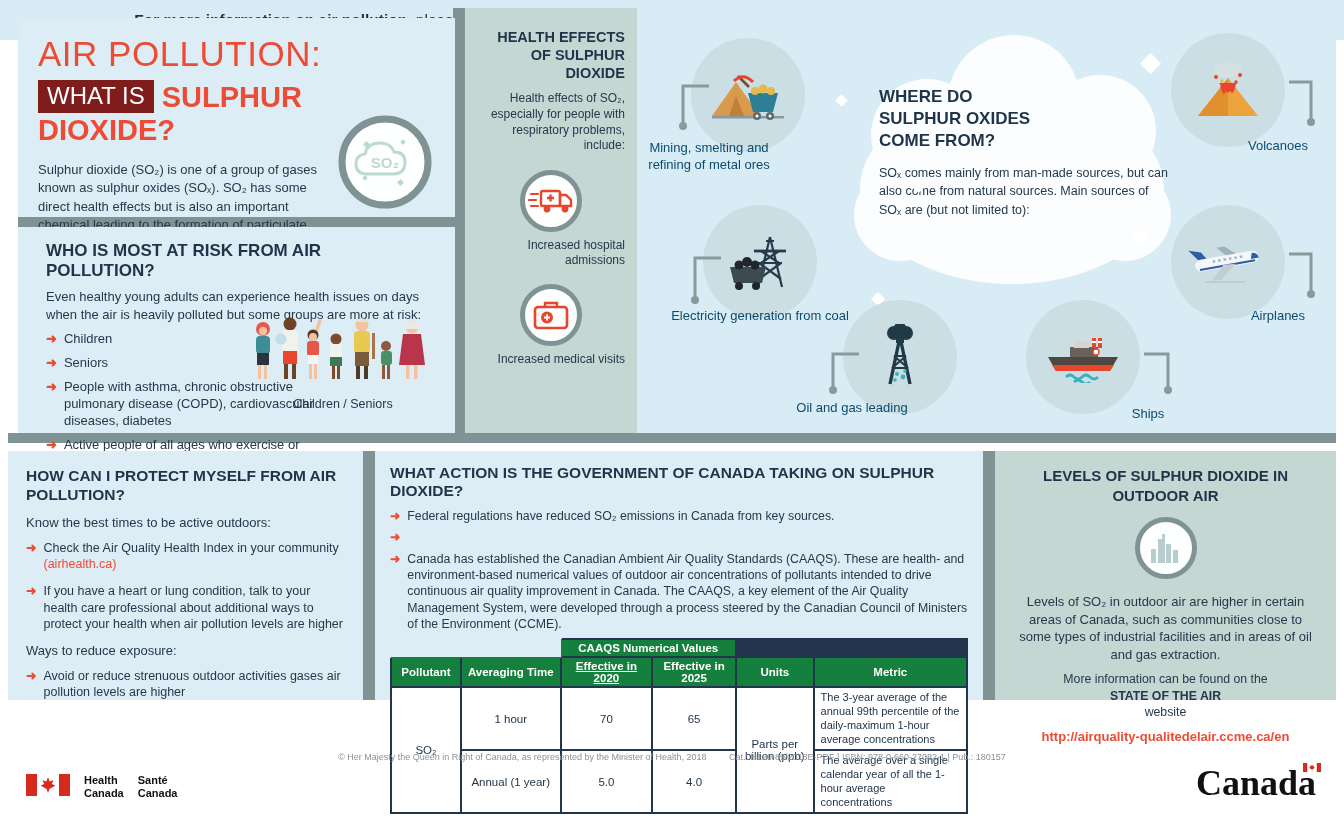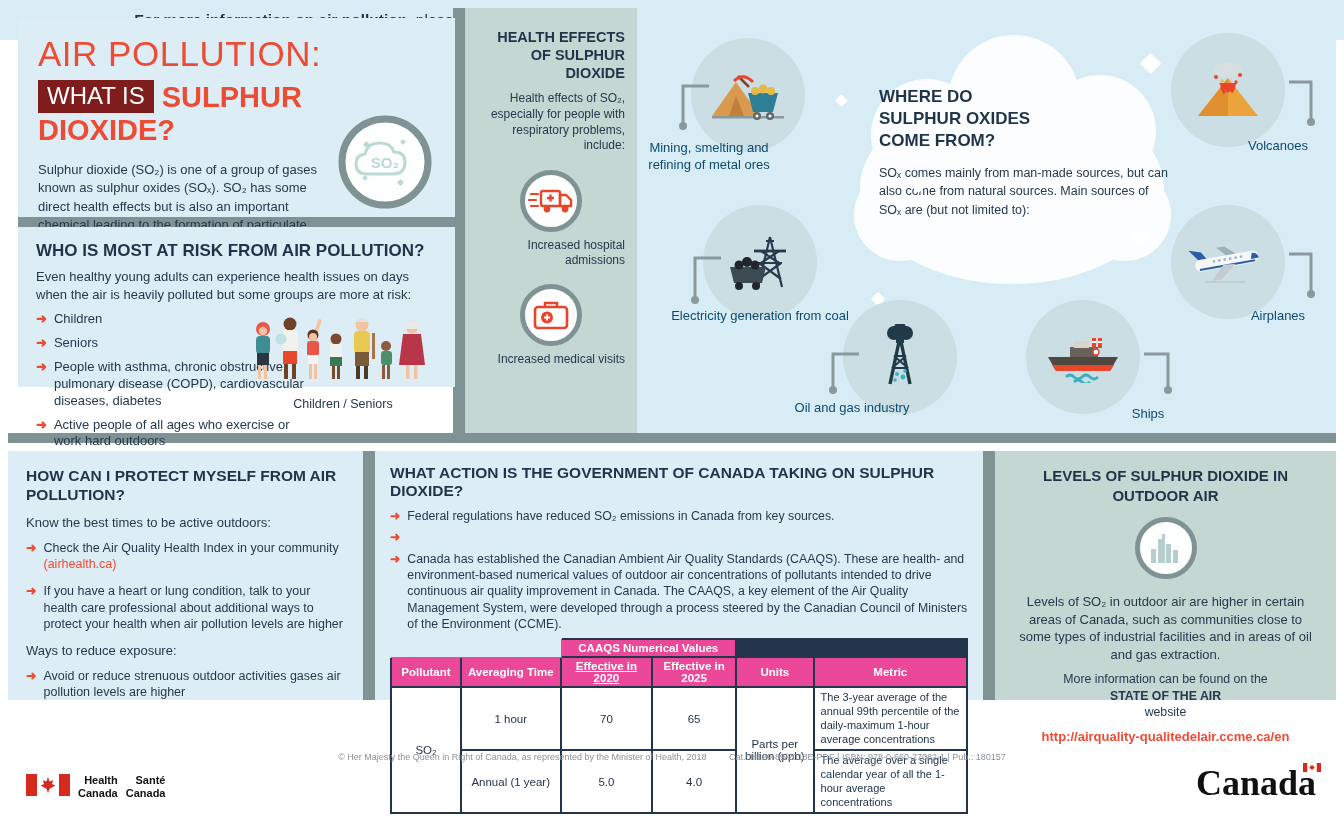--- a/index.html
+++ b/index.html
@@ -17,21 +17,21 @@
 
   
   #title-box { left:18px; top:18px; width:437px; height:199px; padding:16px 20px; }
   #title-line1 { font-size:35px; letter-spacing:.5px; color:#ee4b35; }
   #title-line2-row { margin-top:6px; font-size:29px; }
   #title-badge { font-size:24px; vertical-align:3px; margin-right:8px; }
   #intro-par { margin-top:14px; width:292px; font-size:13px; line-height:1.42; }
   #so2-badge { position:absolute; right:22px; top:96px; }
 
   
-  #risk-box { left:18px; top:227px; width:437px; height:160px; padding:14px 18px; }
+  #risk-box { left:18px; top:227px; width:437px; height:206px; padding:14px 28px; }
   #risk-box h2 { font-size:17px; margin-bottom:7px; }
   #risk-intro { font-size:13px; line-height:1.35; margin-bottom:8px; }
   .bullet { display:flex; font-size:13px; line-height:1.3; margin-bottom:7px; }
   .bullet .arr { color:#ee4b35; font-weight:bold; margin-right:7px; flex:0 0 auto; }
   #risk-list { width:268px; }
   #people-wrap { position:absolute; right:16px; top:86px; width:192px; text-align:center; }
   #people-caption { font-size:12.5px; margin-top:2px; }
 
   
   #effects-col { left:465px; top:8px; width:172px; height:425px; padding:20px 12px; text-align:right; }
@@ -58,41 +58,41 @@
   #protect-box .sub { font-size:13px; margin:10px 0 10px; }
   #protect-box .bullet { font-size:12.5px; margin-bottom:11px; }
   a.redlink { color:#ee4b35; text-decoration:none; }
 
   #action-box { left:375px; top:451px; width:608px; height:249px; padding:13px 15px; }
   #action-box h2 { font-size:15.5px; margin-bottom:8px; }
   #action-box .bullet { font-size:12.3px; margin-bottom:5px; line-height:1.33; }
 
   table#caaqs { border-collapse:collapse; margin-top:6px; width:578px; }
   #caaqs th, #caaqs td { border:2px solid #22354c; font-size:11.5px; text-align:center; padding:2px 4px; }
-  #caaqs th { background:#ec4899; color:#ffffff; font-weight:bold; }
+  #caaqs th { background:#15803d; color:#ffffff; font-weight:bold; }
   #caaqs td { background:#ffffff; color:#22354c; }
   #caaqs .metric { text-align:left; font-size:11px; line-height:1.25; padding:3px 6px; }
   #caaqs .sp { height:18px; }
 
   #levels-box { left:995px; top:451px; width:341px; height:249px; padding:15px 20px; text-align:center; }
   #levels-box h2 { font-size:15px; line-height:1.3; }
   #levels-icon { margin:12px auto 0; }
   #levels-par { font-size:13px; line-height:1.35; margin-top:14px;text-align:center; }
   #levels-more { font-size:12.3px; line-height:1.35; margin-top:8px; }
   #levels-link { display:block; font-size:13px; font-weight:bold; margin-top:8px; }
 
   
   #footer-band { left:0; top:706px; width:1344px; height:40px; background:#d8ecf5; display:flex; align-items:center; justify-content:center; font-size:15.5px; color:#1f3449; }
   #footer-band b { font-weight:bold; }
   #footer-band .redlink { font-weight:bold; }
 
   #copyright { position:absolute; left:0; top:752px; width:1344px; text-align:center; font-size:9px; color:#8a9298; }
   #copyright span { margin:0 10px; }
 
-  #hc-logo { position:absolute; left:26px; top:774px; display:flex; align-items:flex-start; gap:8px;text-align:right; }
+  #hc-logo { position:absolute; left:26px; top:774px; display:flex; align-items:flex-start; gap:14px; }
   .hc-text { font-size:11px; font-weight:bold; color:#111; line-height:1.15; }
   #canada-wordmark { position:absolute; right:28px; top:762px; font-family:"Liberation Serif", serif; font-weight:bold; font-size:36px; color:#111; }
   #canada-wordmark .flag-over { position:absolute; top:1px; right:-5px; }
 </style>
 </head>
 <body>
 
 <div id="page">
 
   <div class="strip" style="left:453px; top:8px; width:12px; height:425px;"></div>
@@ -307,21 +307,21 @@
         <circle cx="30" cy="50" r="2" fill="#39b3c4"></circle>
           <circle cx="36" cy="53" r="2.4" fill="#39b3c4"></circle>
           <circle cx="28" cy="56" r="1.8" fill="#39b3c4"></circle>
           <circle cx="38" cy="47" r="1.8" fill="#39b3c4"></circle>
       </svg>
     </div>
     <svg class="connector" style="left:188px; top:340px;" width="36" height="52" viewBox="0 0 36 52">
       <path d="M34 6 H8 V40" fill="none" stroke="#8a9a9c" stroke-width="3"></path>
         <circle cx="8" cy="42" r="4" fill="#8a9a9c"></circle>
     </svg>
-    <div class="src-label" style="left:120px; top:392px; width:190px;">Oil and gas industry</div>
+    <div class="src-label" style="left:120px; top:392px; width:190px;">Oil and gas leading</div>
 
     <div class="src-circle" style="left:534px; top:25px;">
       <svg width="72" height="60" viewBox="0 0 72 60">
         <ellipse cx="36" cy="10" rx="14" ry="7.5" fill="#d6e0e0"></ellipse>
         <circle cx="24" cy="17" r="2" fill="#e8452c"></circle>
           <circle cx="48" cy="15" r="2" fill="#e8452c"></circle>
           <circle cx="30" cy="21" r="1.7" fill="#e5b94a"></circle>
           <circle cx="44" cy="22" r="1.7" fill="#e8452c"></circle>
         <polygon points="6,56 36,18 66,56" fill="#eda33b"></polygon>
         <polygon points="6,56 36,18 36,56" fill="#e0902f"></polygon>

